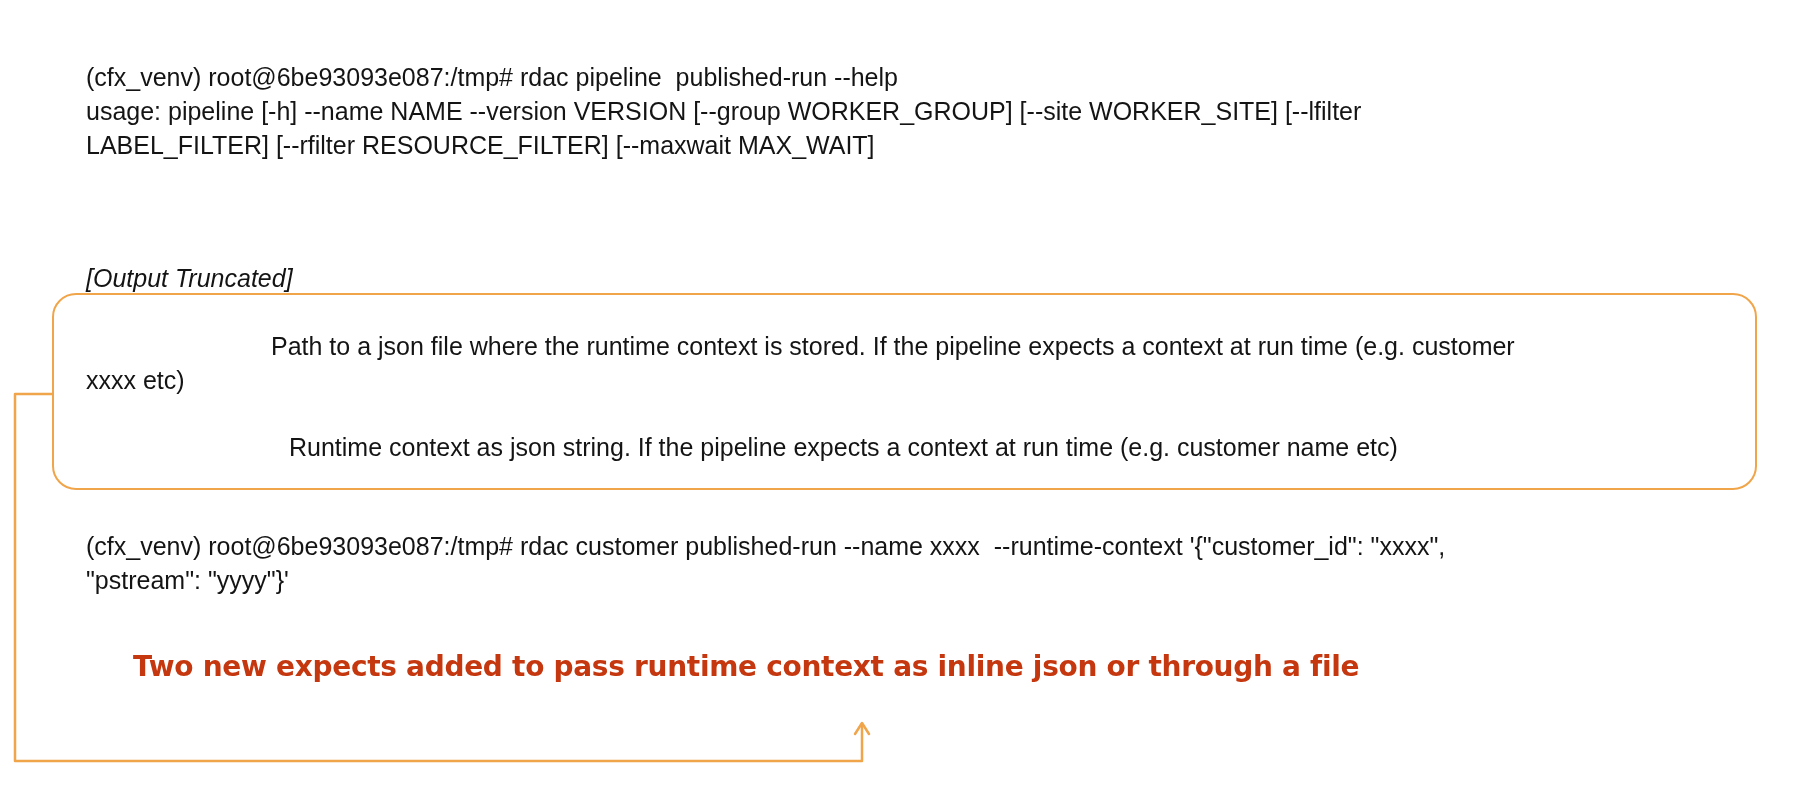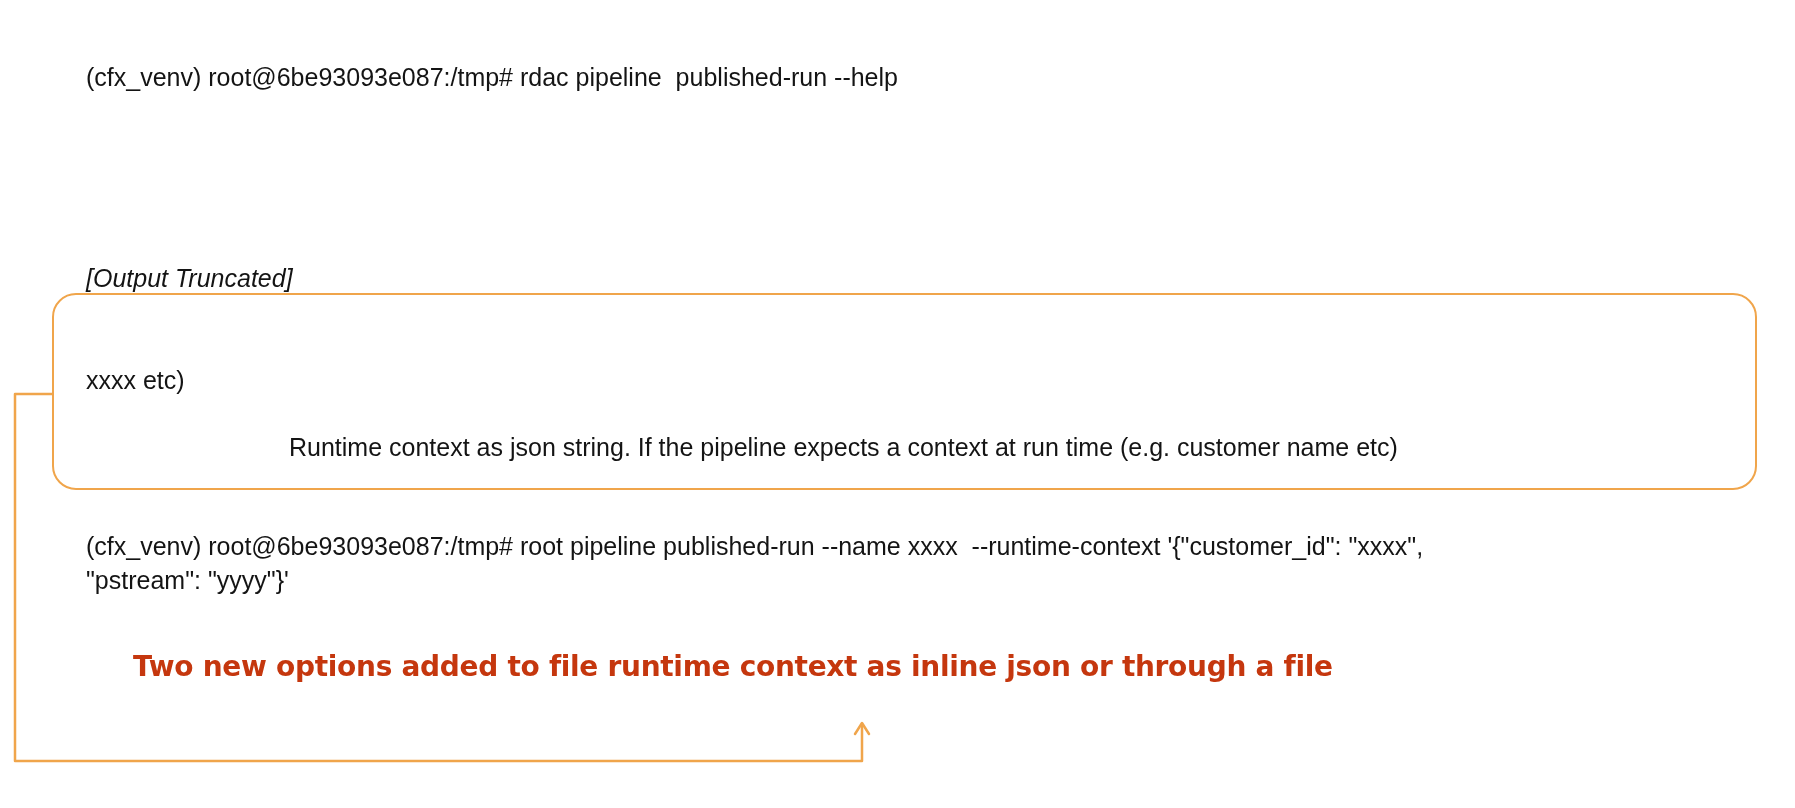--- a/index.html
+++ b/index.html
@@ -56,24 +56,27 @@
 <div class="canvas">
 
   <div class="highlight-box"></div>
 
   <svg class="callout-arrow" viewBox="0 0 1795 808" aria-hidden="true">
     <polyline points="52,394 15,394 15,761 862,761 862,724"></polyline>
     <polyline points="855,734 862,723 869,734"></polyline>
   </svg>
 
   <div class="line" style="left:86px;top:63px;">(cfx_venv) root@6be93093e087:/tmp# rdac pipeline  published-run --help</div>
+  <div class="line" style="left:86px;top:97px;">usage: pipeline [-h] --name NAME --version VERSION [--group WORKER_GROUP] [--site WORKER_SITE] [--lfilter</div>
+  <div class="line" style="left:86px;top:131px;">LABEL_FILTER] [--rfilter RESOURCE_FILTER] [--maxwait MAX_WAIT]</div>
 
   <div class="line italic" style="left:86px;top:264px;">[Output Truncated]</div>
 
+  <div class="line" style="left:271px;top:332px;">Path to a json file where the runtime context is stored. If the pipeline expects a context at run time (e.g. customer</div>
   <div class="line" style="left:86px;top:366px;">xxxx etc)</div>
   <div class="line" style="left:271px;top:433px;margin-left:18px;">Runtime context as json string. If the pipeline expects a context at run time (e.g. customer name etc)</div>
 
-  <div class="line" style="left:86px;top:532px;">(cfx_venv) root@6be93093e087:/tmp# root pipeline published-run --name xxxx  --runtime-context '{"customer_id": "xxxx",</div>
+  <div class="line" style="left:86px;top:532px;">(cfx_venv) root@6be93093e087:/tmp# rdac customer published-run --name xxxx  --runtime-context '{"customer_id": "xxxx",</div>
   <div class="line" style="left:86px;top:566px;">"pstream": "yyyy"}'</div>
 
-  <div class="annotation-text">Two new options added to file runtime context as inline json or through a file</div>
+  <div class="annotation-text">Two new expects added to pass runtime context as inline json or through a file</div>
 
 </div>
 
 </body></html>

